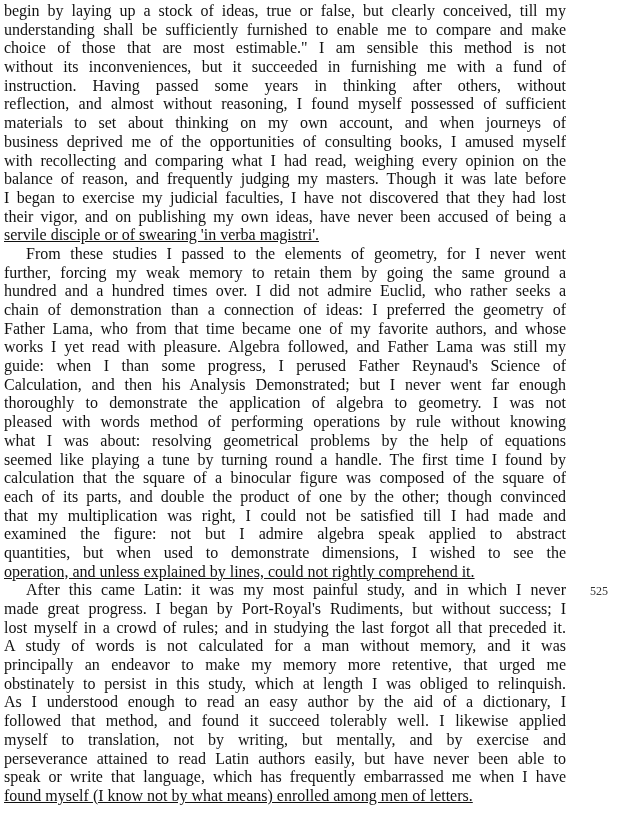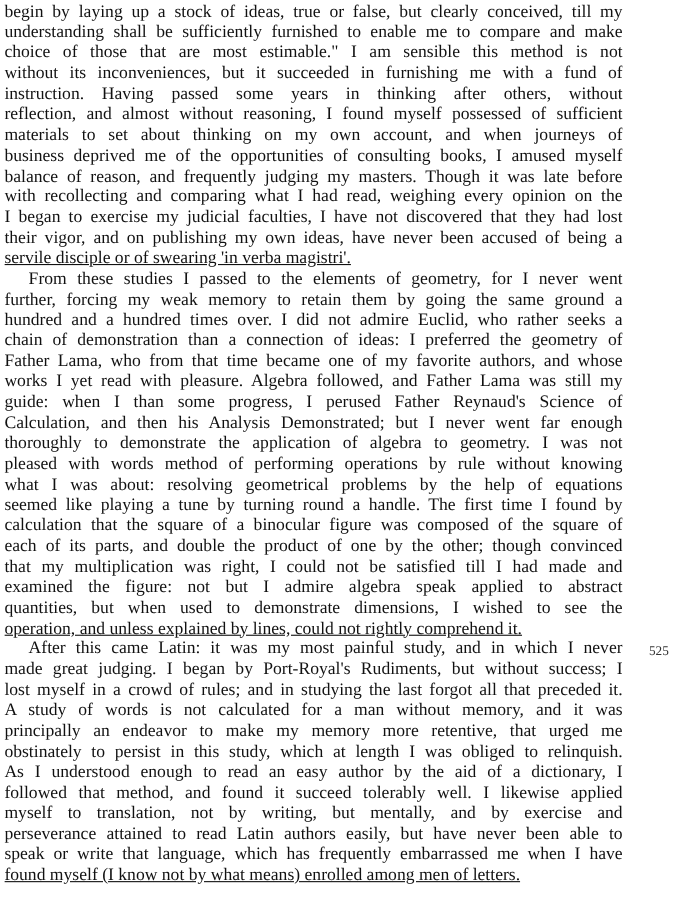--- a/index.html
+++ b/index.html
@@ -52,22 +52,22 @@
 
 <div class="page" id="page">
     <span class="line">begin by laying up a stock of ideas, true or false, but clearly conceived, till my</span>
     <span class="line">understanding shall be sufficiently furnished to enable me to compare and make</span>
     <span class="line">choice of those that are most estimable." I am sensible this method is not</span>
     <span class="line">without its inconveniences, but it succeeded in furnishing me with a fund of</span>
     <span class="line">instruction. Having passed some years in thinking after others, without</span>
     <span class="line">reflection, and almost without reasoning, I found myself possessed of sufficient</span>
     <span class="line">materials to set about thinking on my own account, and when journeys of</span>
     <span class="line">business deprived me of the opportunities of consulting books, I amused myself</span>
+    <span class="line">with recollecting and comparing what I had read, weighing every opinion on the</span>
     <span class="line">balance of reason, and frequently judging my masters. Though it was late before</span>
-    <span class="line">with recollecting and comparing what I had read, weighing every opinion on the</span>
     <span class="line">I began to exercise my judicial faculties, I have not discovered that they had lost</span>
     <span class="line">their vigor, and on publishing my own ideas, have never been accused of being a</span>
     <span class="line last">servile disciple or of swearing 'in verba magistri'.</span>
     <span class="line indent">From these studies I passed to the elements of geometry, for I never went</span>
     <span class="line">further, forcing my weak memory to retain them by going the same ground a</span>
     <span class="line">hundred and a hundred times over. I did not admire Euclid, who rather seeks a</span>
     <span class="line">chain of demonstration than a connection of ideas: I preferred the geometry of</span>
     <span class="line">Father Lama, who from that time became one of my favorite authors, and whose</span>
     <span class="line">works I yet read with pleasure. Algebra followed, and Father Lama was still my</span>
     <span class="line">guide: when I than some progress, I perused Father Reynaud's Science of</span>
@@ -76,21 +76,21 @@
     <span class="line">pleased with words method of performing operations by rule without knowing</span>
     <span class="line">what I was about: resolving geometrical problems by the help of equations</span>
     <span class="line">seemed like playing a tune by turning round a handle. The first time I found by</span>
     <span class="line">calculation that the square of a binocular figure was composed of the square of</span>
     <span class="line">each of its parts, and double the product of one by the other; though convinced</span>
     <span class="line">that my multiplication was right, I could not be satisfied till I had made and</span>
     <span class="line">examined the figure: not but I admire algebra speak applied to abstract</span>
     <span class="line">quantities, but when used to demonstrate dimensions, I wished to see the</span>
     <span class="line last">operation, and unless explained by lines, could not rightly comprehend it.</span>
     <span class="line indent">After this came Latin: it was my most painful study, and in which I never</span>
-    <span class="line">made great judging. I began by Port-Royal's Rudiments, but without success; I</span>
+    <span class="line">made great progress. I began by Port-Royal's Rudiments, but without success; I</span>
     <span class="line">lost myself in a crowd of rules; and in studying the last forgot all that preceded it.</span>
     <span class="line">A study of words is not calculated for a man without memory, and it was</span>
     <span class="line">principally an endeavor to make my memory more retentive, that urged me</span>
     <span class="line">obstinately to persist in this study, which at length I was obliged to relinquish.</span>
     <span class="line">As I understood enough to read an easy author by the aid of a dictionary, I</span>
     <span class="line">followed that method, and found it succeed tolerably well. I likewise applied</span>
     <span class="line">myself to translation, not by writing, but mentally, and by exercise and</span>
     <span class="line">perseverance attained to read Latin authors easily, but have never been able to</span>
     <span class="line">speak or write that language, which has frequently embarrassed me when I have</span>
     <span class="line last">found myself (I know not by what means) enrolled among men of letters.</span>

